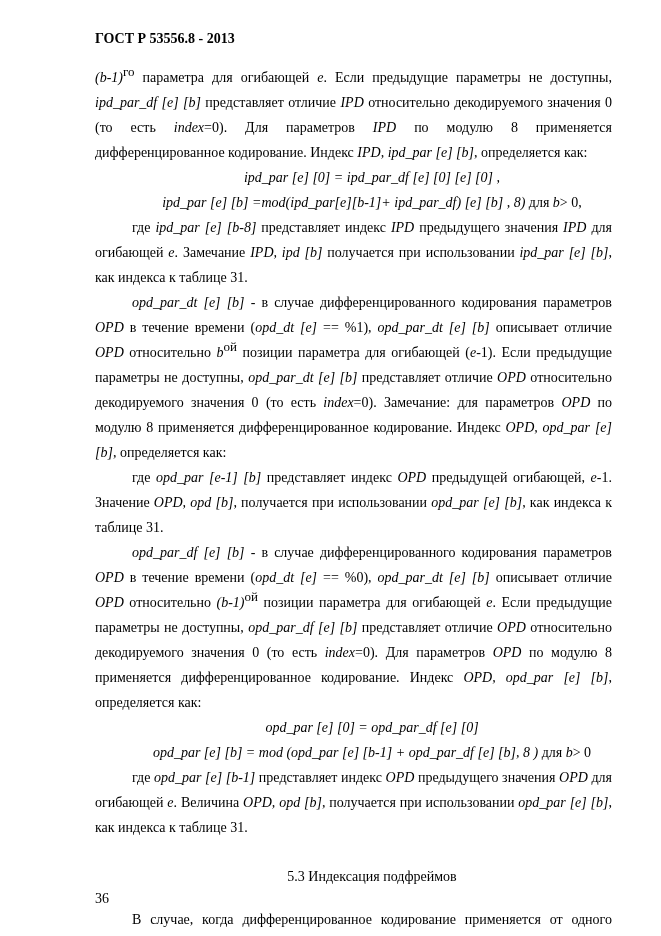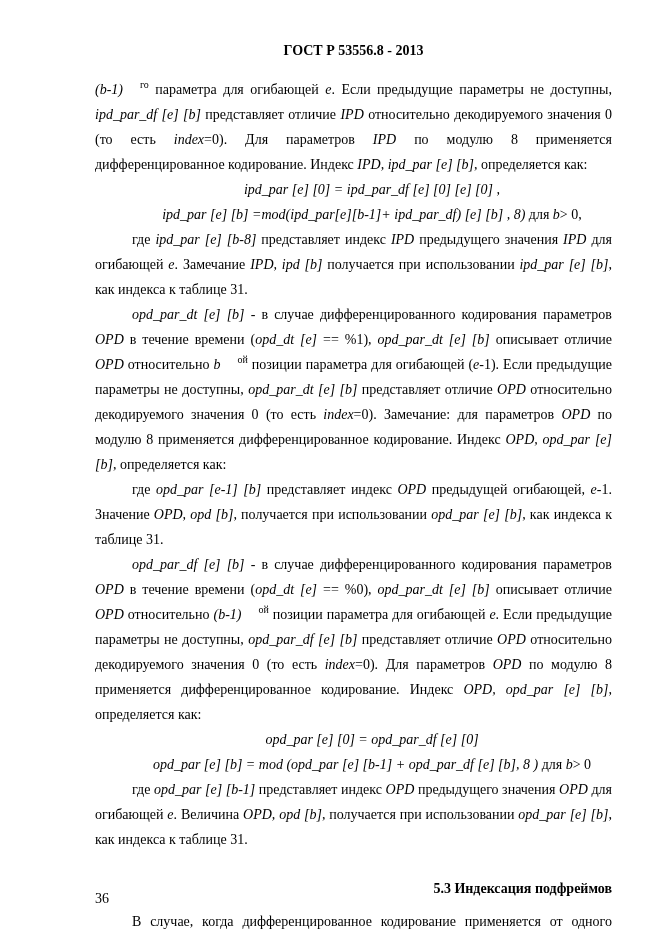--- a/index.html
+++ b/index.html
@@ -16,47 +16,45 @@
     color: #000000;
     font-family: "Liberation Serif", serif;
     font-size: 14px;
     line-height: 25px;
     padding: 26px 49px 0 95px;
     overflow: hidden;
   }
   .doc-header {
     font-weight: bold;
     font-size: 14px;
-    margin: 12px 0 14px 0;
-    text-align: center;
+    margin: 0 0 14px 0;
   }
   .doc-body p {
     margin: 0;
     text-align: justify;
   }
   .doc-body p.indent {
     text-indent: 37px;
   }
   .doc-body p.formula {
     text-align: center;
     padding-left: 37px;
   }
   .doc-body p.heading {
-    font-weight: bold;
-    text-align: right;
+    font-weight: normal;
+    text-align: center;
     text-indent: 37px;
     margin-top: 24px;
-    margin-bottom: 8px;
+    margin-bottom: 18px;
   }
   em { font-style: italic; }
   sup {
-    font-size: 10px;
+    font-size: 13px;
     line-height: 0;
     vertical-align: super;
-    margin-left: 17px;
   }
   .page-number {
     position: absolute;
     left: 95px;
     top: 886px;
     font-size: 14px;
     text-align: right;
   }
 </style>
 </head>

